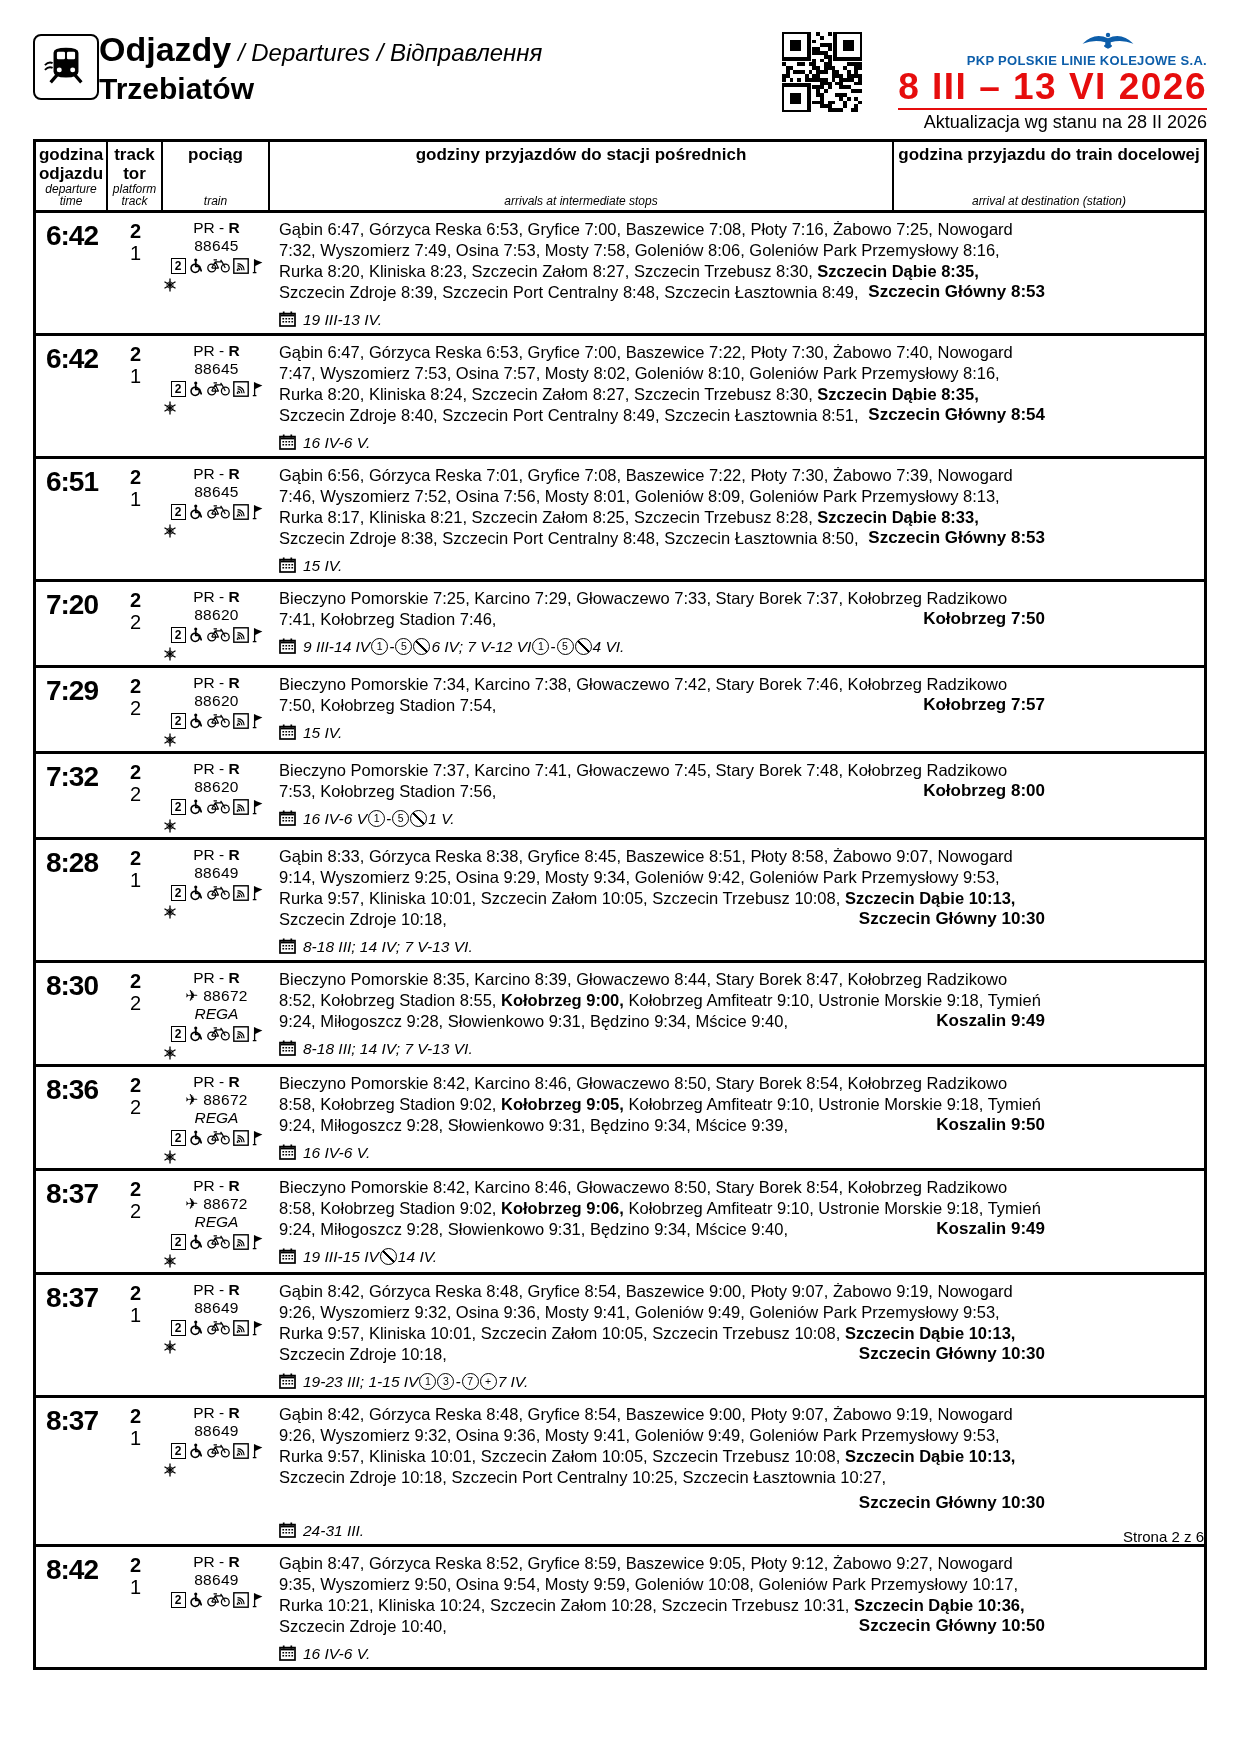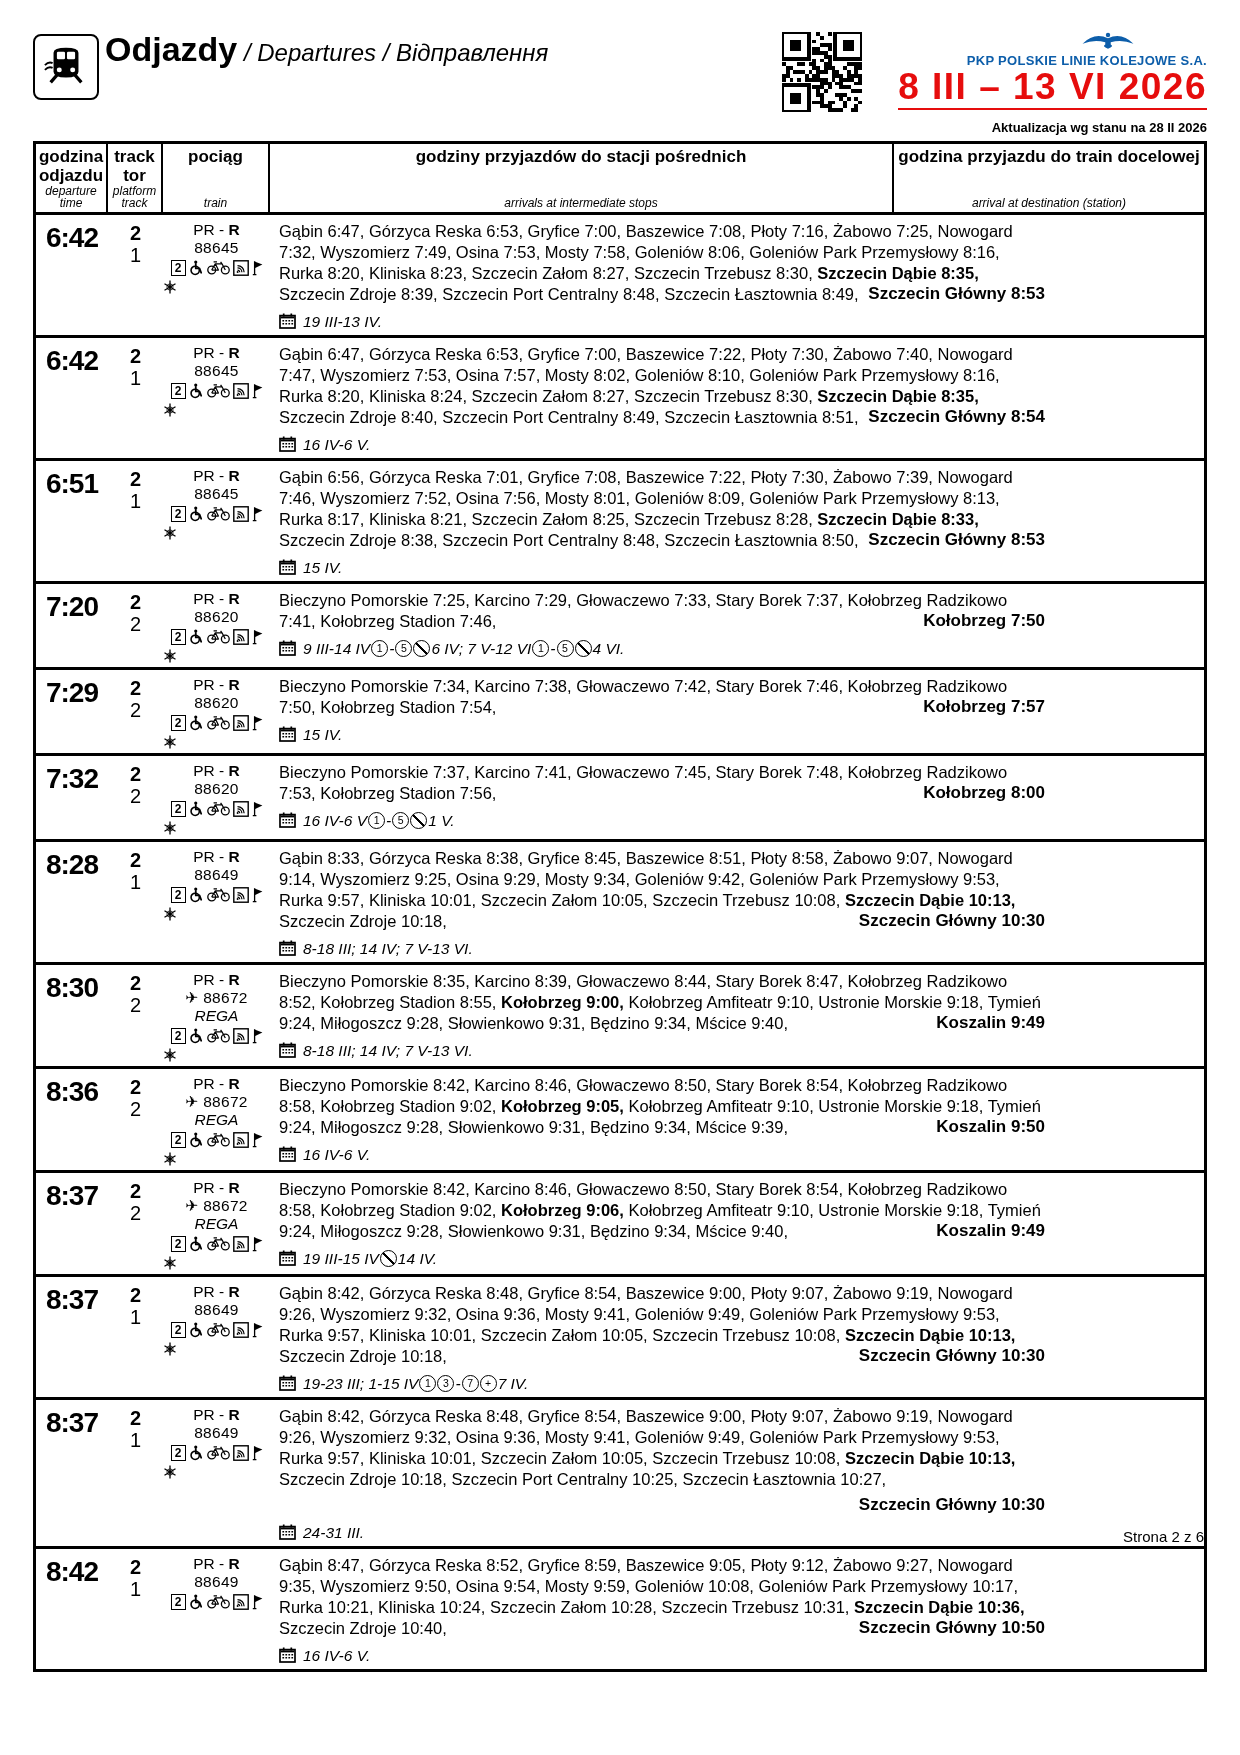--- a/index.html
+++ b/index.html
@@ -1,32 +1,32 @@
 <!DOCTYPE html>
 <html><head>
 <meta charset="utf-8">
 <style>
   html,body{margin:0;padding:0;background:#fff;}
   .page{width:1240px;height:1755px;position:relative;background:#fff;color:#000;
         font-family:"Liberation Sans",sans-serif;overflow:hidden;}
   
   .phead{display:flex;justify-content:space-between;align-items:flex-start;padding:30px 33px 0 33px;}
-  .phead-left{display:flex;gap:6px;align-items:flex-start;}
+  .phead-left{display:flex;gap:0;align-items:flex-start;}
   .train-logo{width:62px;height:62px;border:2.5px solid #000;border-radius:8px;display:flex;align-items:center;justify-content:center;margin-top:4px;}
   .titles{line-height:1.12;}
   .title-main{font-size:34px;font-weight:bold;}
   .title-sub{font-size:24px;font-style:italic;font-weight:normal;}
   .station{font-size:30px;font-weight:bold;margin-top:4px;}
   .phead-right{display:flex;gap:36px;align-items:flex-start;}
   .qr{width:80px;height:80px;margin-top:2px;}
   .brand{display:flex;flex-direction:column;align-items:flex-end;}
   .eagle{align-self:center;transform:translateX(55px);}
   .pkp-text{font-size:13px;font-weight:bold;letter-spacing:.3px;margin-top:3px;}
   .validity{font-size:37px;font-weight:bold;letter-spacing:1.5px;line-height:1.02;padding-bottom:2px;}
-  .update{font-size:13px;font-weight:700;margin-top:10px;}
+  .update{font-size:18px;font-weight:400;margin-top:2px;}
   
   .ttable{margin:6px 33px 0 33px;border:3px solid #000;}
   .thead{display:grid;grid-template-columns:72px 55px 107px 624px 1fr;border-bottom:3px solid #000;}
   .thead .hcell{border-right:2px solid #000;display:flex;flex-direction:column;justify-content:space-between;
                 align-items:center;text-align:center;padding:3px 2px 2px 2px;min-height:62px;}
   .thead .hcell:last-child{border-right:none;}
   .h-pl{font-size:17px;font-weight:bold;line-height:19px;}
   .h-en{font-size:12px;font-style:italic;line-height:12px;padding-bottom:1px;}
   .trow{display:grid;grid-template-columns:72px 55px 107px 1fr;border-bottom:3px solid #000;padding:5px 14px 3px 0;}
   .trow:last-child{border-bottom:none;}
@@ -67,20 +67,21 @@
           <rect x="14.5" y="8" width="8.5" height="8" rx="1.5" fill="#fff"></rect>
           <rect x="25" y="8" width="8.5" height="8" rx="1.5" fill="#fff"></rect>
           <circle cx="17" cy="27" r="2.6" fill="#fff"></circle>
           <circle cx="31" cy="27" r="2.6" fill="#fff"></circle>
           <path d="M8 40 L15 32 M40 40 L33 32" stroke="#000" stroke-width="3.4"></path>
           <path d="M2 22 Q6 18 10 20 M2 27 Q6 23 10 25" stroke="#000" stroke-width="2" fill="none"></path>
         </svg>
       </div>
       <div class="titles">
         <div><span class="title-main">Odjazdy</span><span class="title-sub"> / Departures / Відправлення</span></div>
+        <div class="station">Trzebiatów</div>
       </div>
     </div>
     <div class="phead-right">
       <div class="qr">
           <svg width="80" height="80" viewBox="0 0 21 21" shape-rendering="crispEdges">
             <g fill="#000">
               <rect x="9" y="0" width="1" height="1"></rect>
               <rect x="12" y="0" width="1" height="1"></rect>
               <rect x="10" y="1" width="1" height="1"></rect>
               <rect x="8" y="2" width="1" height="1"></rect>

